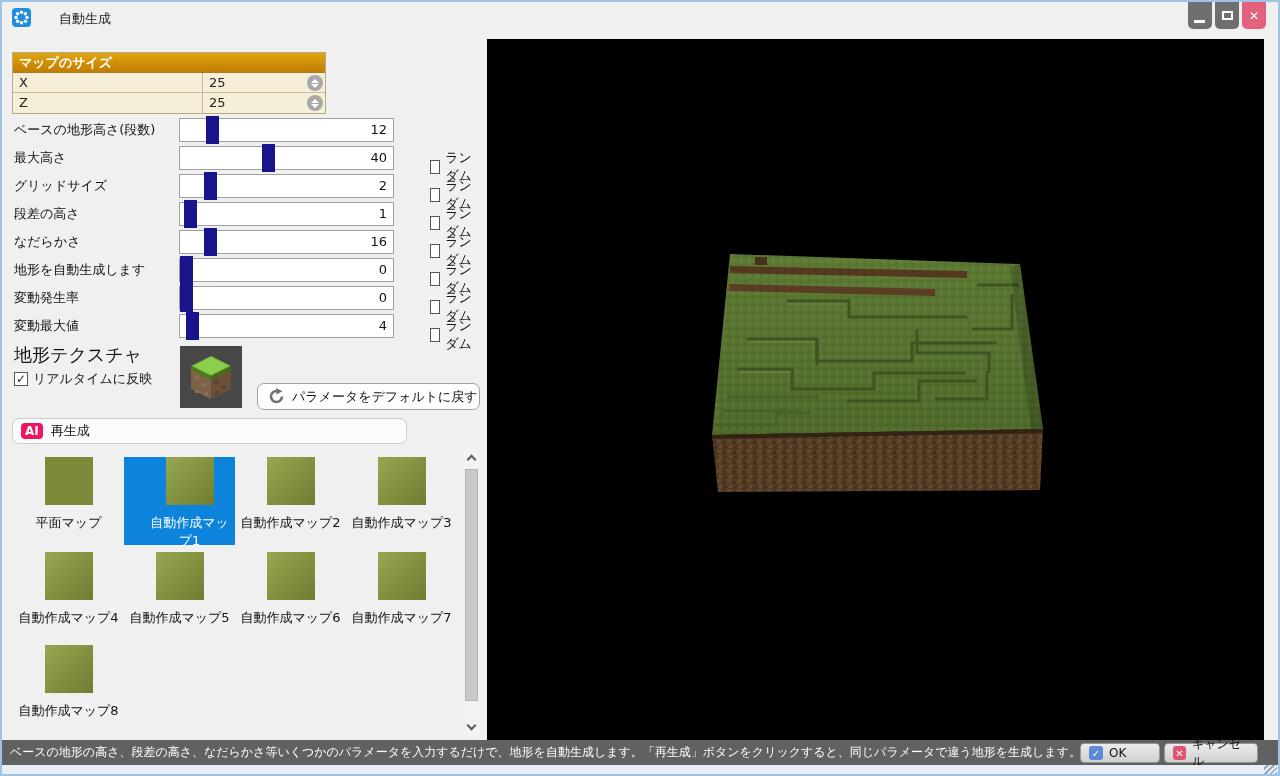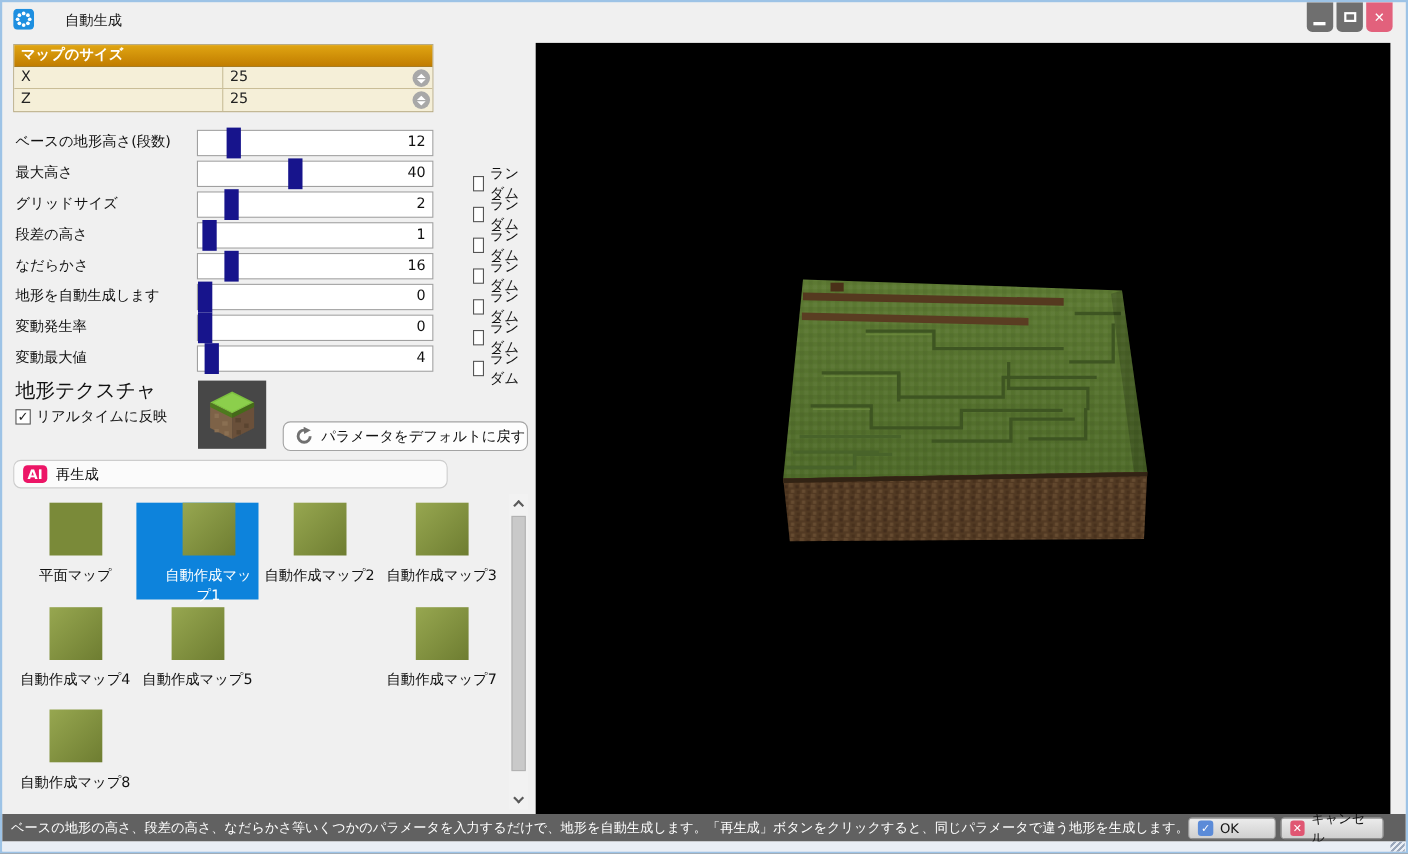--- a/index.html
+++ b/index.html
@@ -13,21 +13,21 @@
   .app-title { position:absolute; left:37px; top:8px; font-size:13px; color:#1a1a1a;margin-left:20px; }
   .winbtns { position:absolute; right:12px; top:0; display:flex; gap:3px; }
   .winbtn { width:24px; height:27px; background:#6f6f6f; border-radius:0 0 5px 5px;
             display:flex; align-items:center; justify-content:center; color:#fff;
             cursor:pointer; position:relative; }
   .winbtn.close { background:#e2617c; font-size:12px; font-weight:bold; }
   .glyph-min { position:absolute; bottom:6px; left:6px; width:11px; height:3px; background:#fff; }
   .glyph-max { width:11px; height:9px; border:2px solid #fff; }
 
   
-  .size-table { position:absolute; left:10px; top:38px; width:382px; border:1px solid #b8ab83; }
+  .size-table { position:absolute; left:10px; top:50px; width:314px; border:1px solid #b8ab83; }
   .size-header { height:20px; background:linear-gradient(#e0a512,#c17d00); color:#fff;
                  font-size:13px; font-weight:bold; line-height:20px; padding-left:6px;
                  border-bottom:1px solid #a87c20; }
   .size-row { height:20px; background:#f5efd8; display:flex; border-bottom:1px solid #c9bd97;
               font-size:13px; color:#222; }
   .size-row:last-child { border-bottom:none; }
   .size-label { width:190px; padding-left:6px; line-height:20px; border-right:1px solid #c9bd97; }
   .size-value { flex:1; position:relative; line-height:20px; padding-left:6px; }
   .spinner { position:absolute; right:2px; top:2px; width:16px; height:16px; border-radius:50%;
              background:#a8a8a8; display:flex; flex-direction:column; align-items:center;
@@ -303,20 +303,24 @@
     <div class="map-label">自動作成マップ3</div>
   </div>
   <div class="map-item" style="left:11px;top:550px">
     <div class="thumb"></div>
     <div class="map-label">自動作成マップ4</div>
   </div>
   <div class="map-item" style="left:122px;top:550px">
     <div class="thumb"></div>
     <div class="map-label">自動作成マップ5</div>
   </div>
+  <div class="map-item" style="left:233px;top:550px">
+    <div class="thumb"></div>
+    <div class="map-label">自動作成マップ6</div>
+  </div>
   <div class="map-item" style="left:344px;top:550px">
     <div class="thumb"></div>
     <div class="map-label">自動作成マップ7</div>
   </div>
   <div class="map-item" style="left:11px;top:643px">
     <div class="thumb"></div>
     <div class="map-label">自動作成マップ8</div>
   </div>
 
   <div class="scrollbar">

